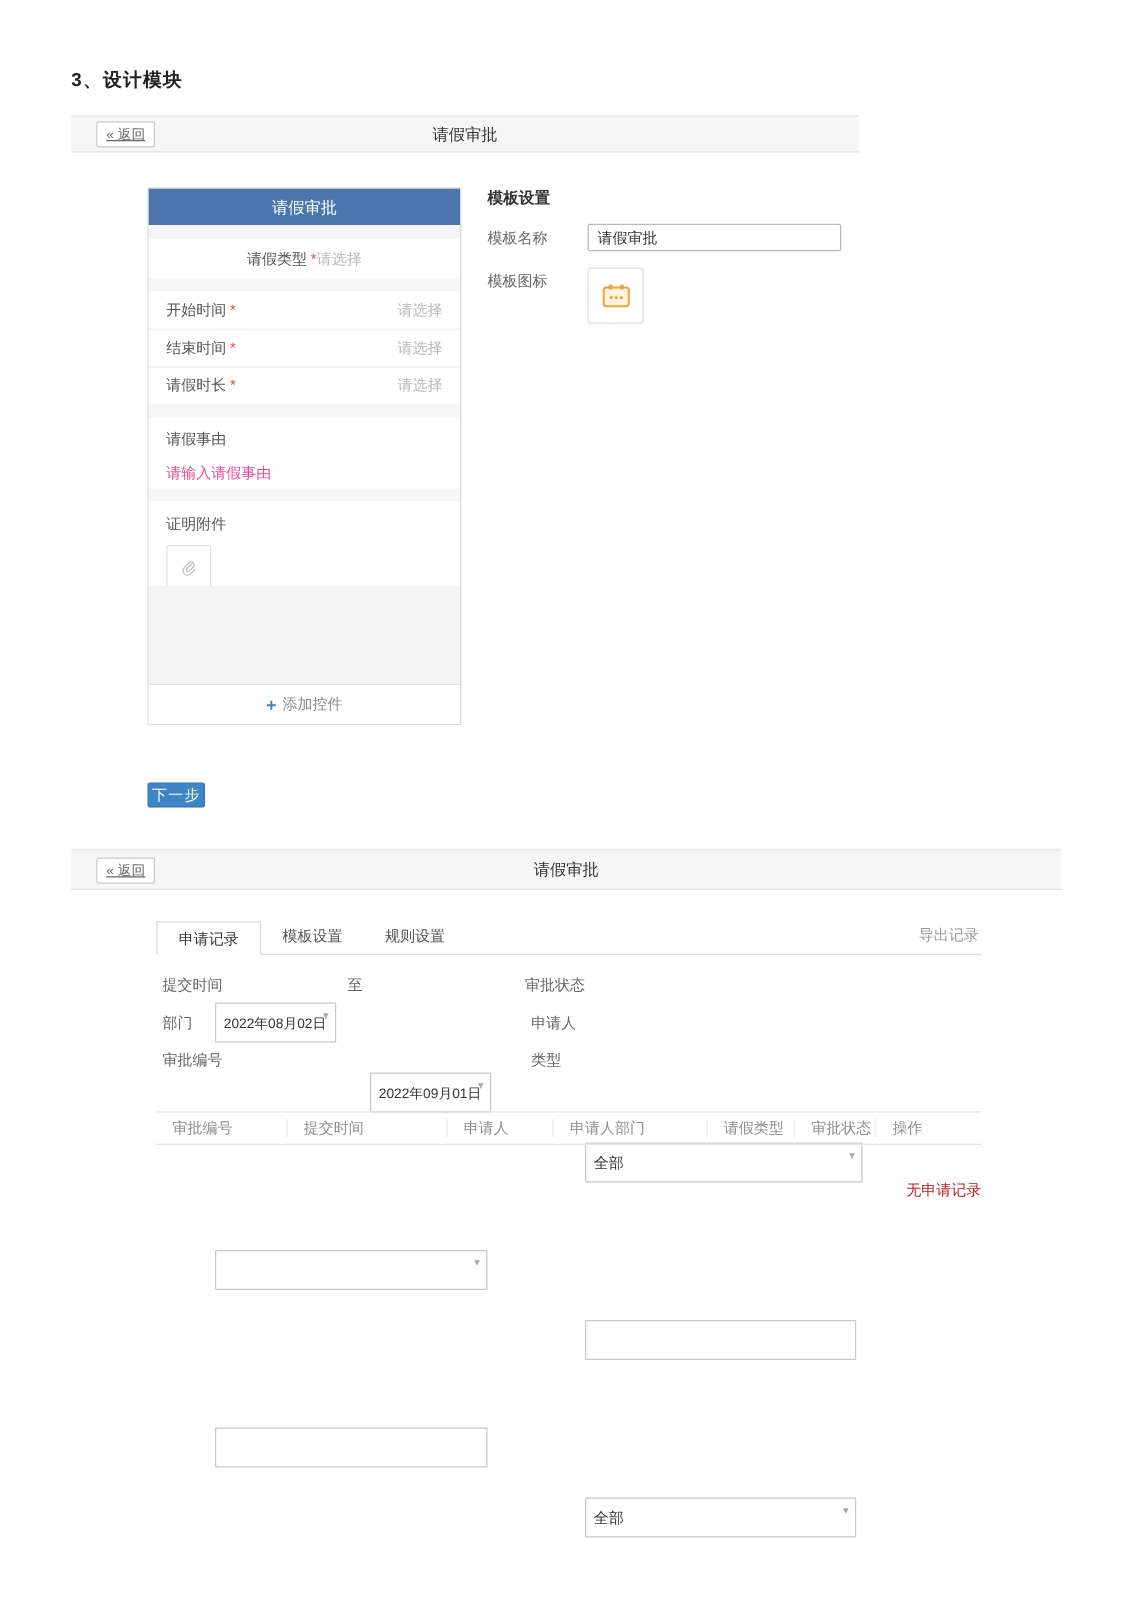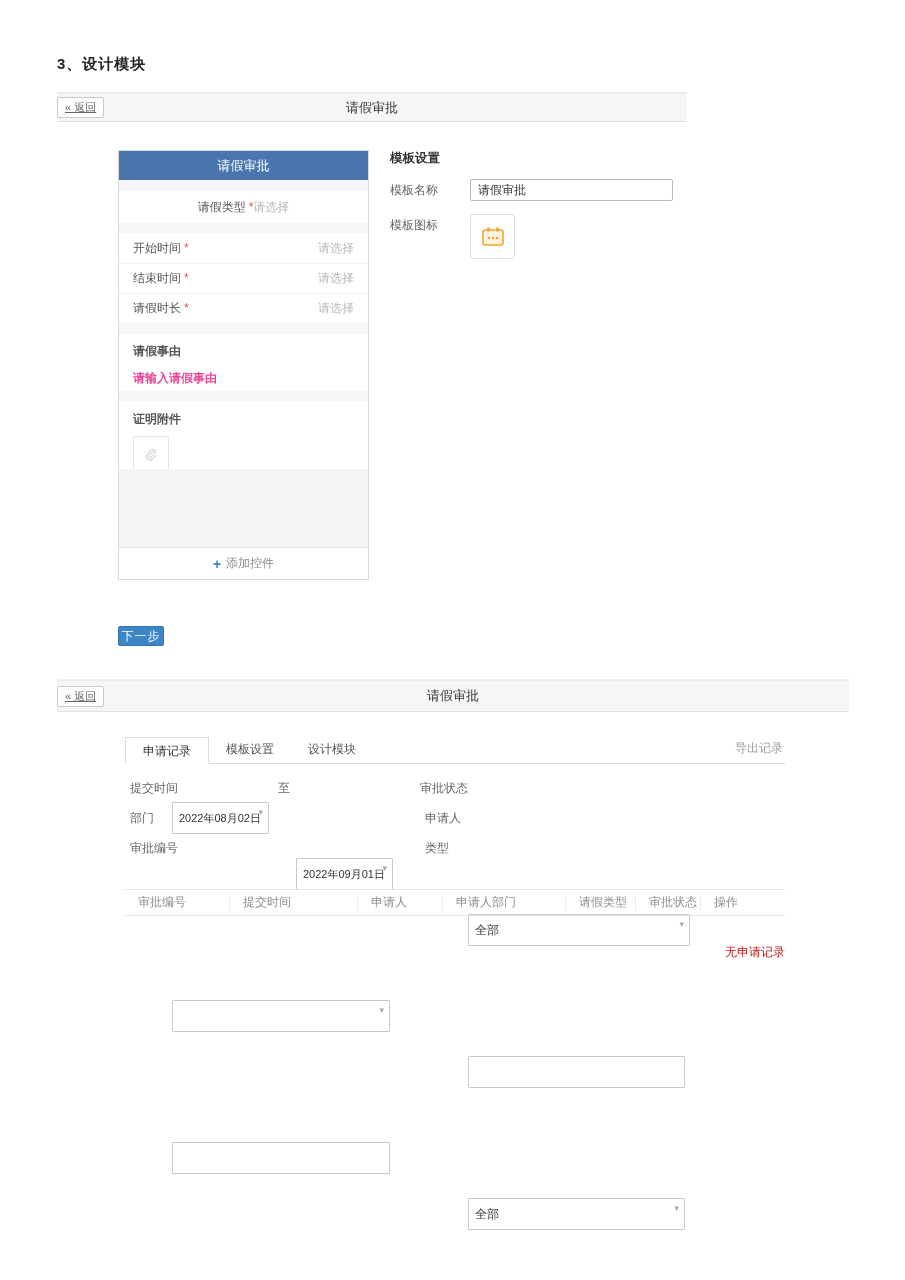--- a/index.html
+++ b/index.html
@@ -13,21 +13,21 @@
 
   
   .doc-heading { left:57px; top:55px; font-size:15px; font-weight:600; color:#222; letter-spacing:1px; }
 
   
   .shot-header {
     background:#f6f6f6; border-top:2px solid #ededed; border-bottom:1px solid #e2e2e2;
     display:flex; align-items:center;
   }
   .back-btn {
-    margin-left:0; background:#fff; border:1px solid #c9c9c9; border-radius:2px;
+    margin-left:20px; background:#fff; border:1px solid #c9c9c9; border-radius:2px;
     font-size:11px; color:#666; padding:2px 7px; cursor:pointer; text-decoration:underline;
     font-family:inherit;
   }
   .shot-title { position:absolute; left:0; right:0; text-align:center; font-size:13px; color:#333; }
 
   
   .form-card {
     left:118px; top:150px; width:251px; height:430px;
     border:1px solid #d9d9d9; background:#f7f7f7; display:flex; flex-direction:column;
   }
@@ -39,21 +39,21 @@
   .g11 { height:11px; } .g10 { height:10px; }
   .field-row {
     background:#fff; display:flex; align-items:center; justify-content:space-between;
     padding:0 14px; font-size:12px; flex:none; cursor:pointer;
   }
   .field-row .lbl { color:#555; }
   .field-row .req { color:#d9534f; margin-left:3px; }
   .field-row .val { color:#b9b9b9; }
   .h32{height:32px;justify-content:center;} .h30{height:30px;text-align:center;}
   .bt { border-top:1px solid #f0f0f0; }
-  .block { background:#fff; padding:9px 14px; flex:none;font-weight:bold; }
+  .block { background:#fff; padding:9px 14px; flex:none; }
   .block .blbl { font-size:12px; color:#555; }
   .block .bph { font-size:12px; color:#ec4899; margin-top:10px; }
   .attach-box {
     width:36px; height:36px; border:1px solid #e3e3e3; border-radius:2px; margin-top:8px;
     display:flex; align-items:center; justify-content:center; cursor:pointer; background:#fff;
   }
   .card-grayspace { background:#f4f4f5; flex:1; }
   .card-footer {
     height:32px; background:#fff; border-top:1px solid #e3e3e3; flex:none;
     display:flex; align-items:center; justify-content:center; gap:5px; font-size:12px; cursor:pointer;
@@ -193,21 +193,21 @@
 <button class="abs next-btn">下一步</button>
 
 <div class="abs shot-header" style="left:57px; top:679px; width:792px; height:33px;">
   <span class="shot-title">请假审批</span>
   <button class="back-btn" style="position:relative;">« 返回</button>
 </div>
 
 <div class="abs tabbar">
   <div class="tab active">申请记录</div>
   <div class="tab">模板设置</div>
-  <div class="tab">设计模块</div>
+  <div class="tab">规则设置</div>
   <span class="export-link">导出记录</span>
 </div>
 
 <div class="abs flt-label" style="left:130px; top:778px;">提交时间</div>
 <div class="abs sel" style="left:172px; top:778px; width:97px;">
   <span>2022年08月02日</span>
   <span class="caret">▾</span>
 </div>
 <div class="abs flt-label" style="left:278px; top:778px;">至</div>
 <div class="abs sel" style="left:296px; top:778px; width:97px;">

